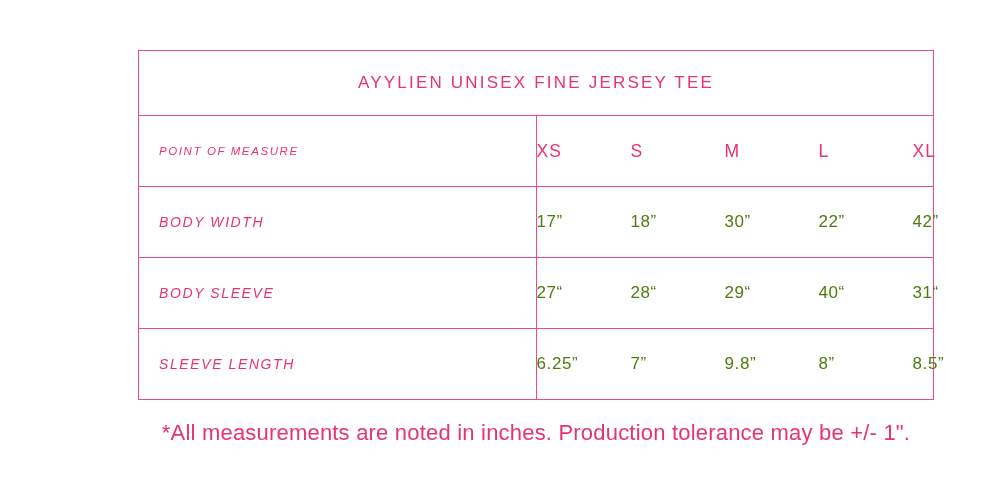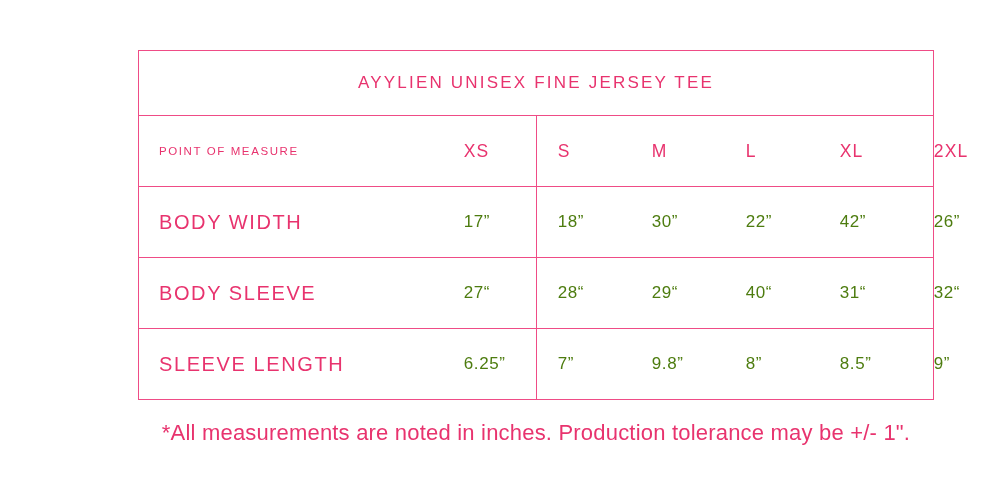--- a/index.html
+++ b/index.html
@@ -41,43 +41,42 @@
     text-align: center;
     font-size: 17px;
     letter-spacing: 2.2px;
     color: #e8336e;
     font-weight: 400;
   }
   .label-cell {
     width: 200px;
     padding-left: 20px !important;
     color: #e8336e;
+    font-style: italic;
   }
   .head-label {
     font-size: 11.5px;
     letter-spacing: 1.6px;
   }
   .row-label {
-    font-size: 20px;
+    font-size: 14px;
     letter-spacing: 1.6px;
   }
   .size-head-row td,
   .data-row td {
     height: 70px;
   }
   .sizes-cell {
     padding: 0 !important;
   }
   .sizes-inner {
     display: flex;
     align-items: center;
     height: 100%;
-    padding-left: 22px;
     box-sizing: border-box;
-    justify-content: center;
   }
   .sizes-inner > span {
     width: 94px;
     flex: 0 0 94px;
     font-size: 17px;
     letter-spacing: 0.6px;
     color: #4d7c0f;
   }
   .size-head-row .sizes-inner > span {
     font-size: 17.5px;

